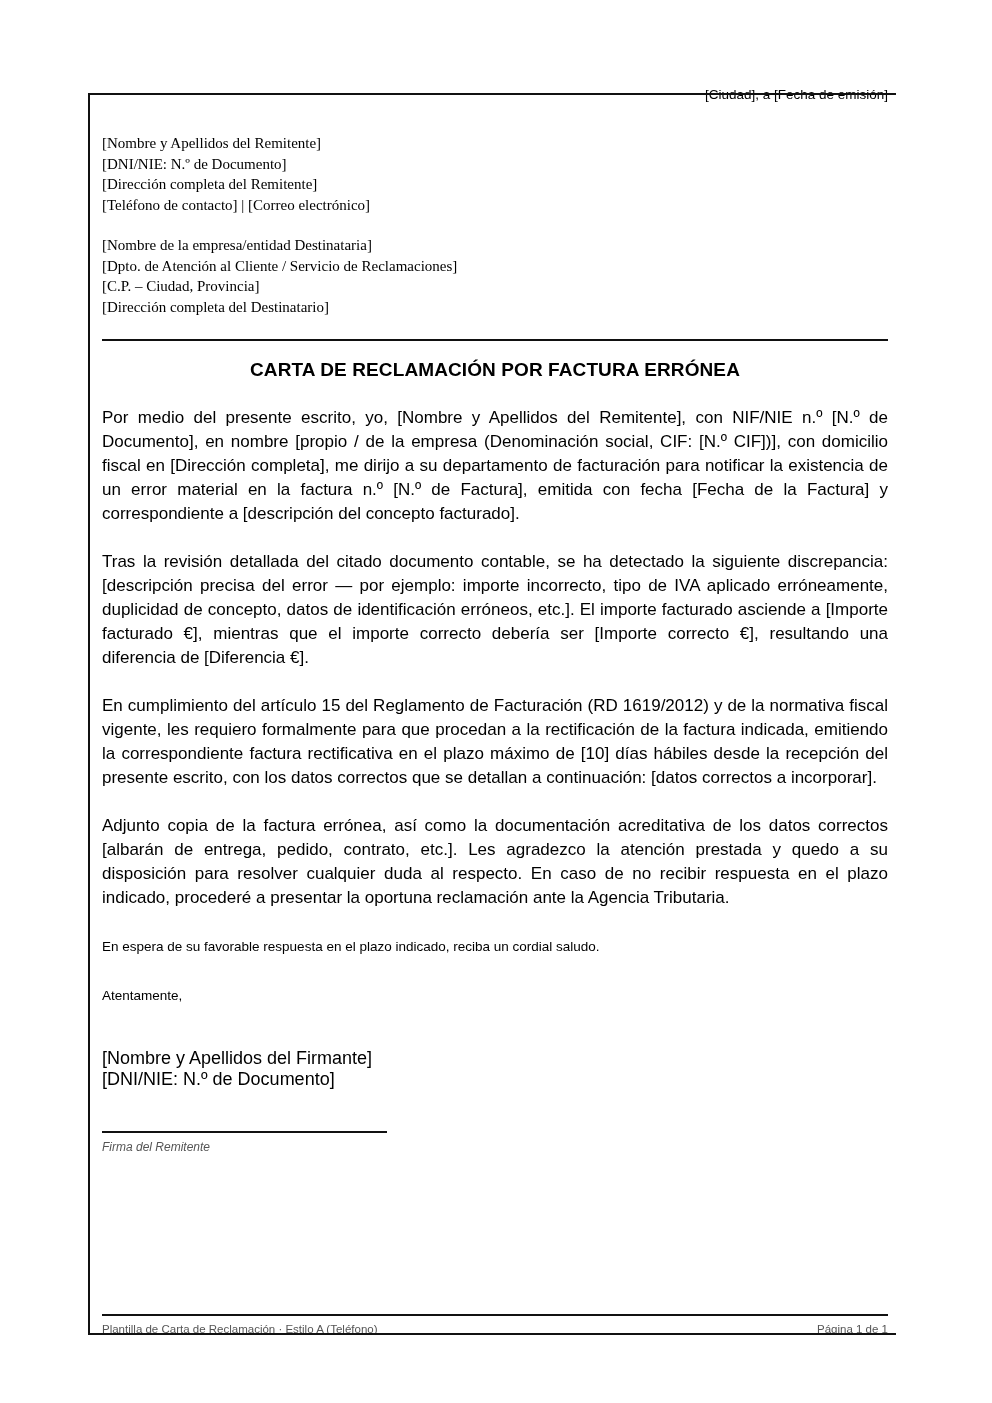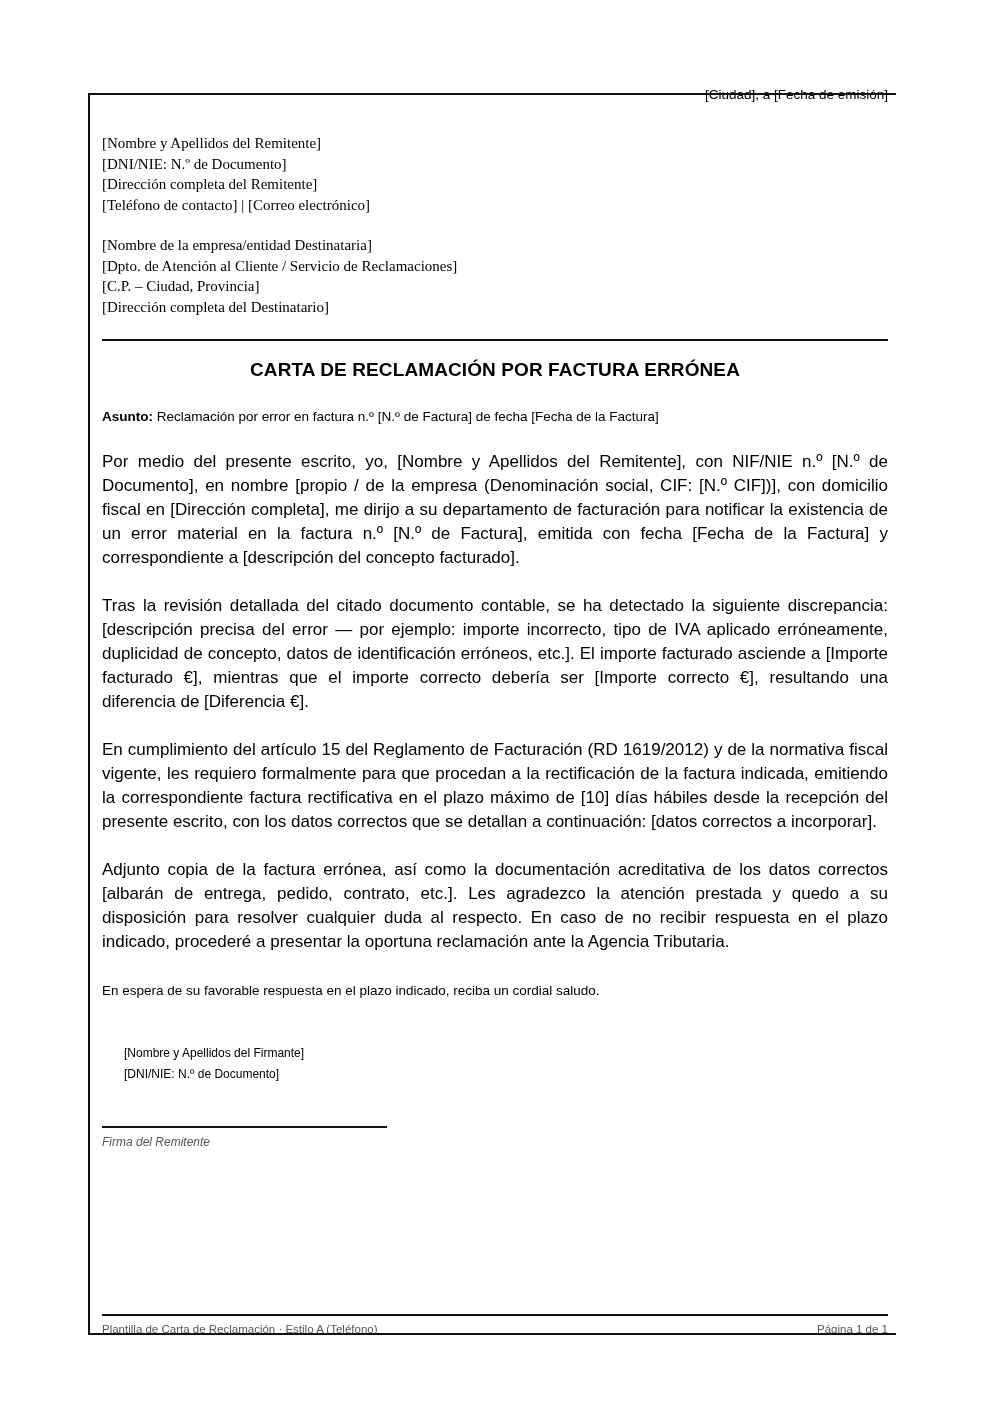--- a/index.html
+++ b/index.html
@@ -99,23 +99,22 @@
   p.plain-par {
     font-size: 13.5px;
     line-height: 24px;
     text-align: left;
     margin: 25px 0 0 0;
   }
 
   .sign-gap { height: 40px; }
 
   .signer {
-    font-size: 12px;
+    font-size: 18px;
     line-height: 20.5px;
-    margin-left: 22px;
   }
   .signer .line { white-space: nowrap; }
 
   .sig-line {
     margin-top: 42px;
     width: 285px;
     border-top: 2px solid #111111;
   }
 
   .sig-caption {
@@ -172,31 +171,28 @@
       <div class="line">[Nombre de la empresa/entidad Destinataria]</div>
       <div class="line">[Dpto. de Atención al Cliente / Servicio de Reclamaciones]</div>
       <div class="line">[C.P. – Ciudad, Provincia]</div>
       <div class="line">[Dirección completa del Destinatario]</div>
     </div>
 
     <hr class="rule">
 
     <h1 class="doc-title">CARTA DE RECLAMACIÓN POR FACTURA ERRÓNEA</h1>
 
-    <div class="subject">
-      <span class="lbl">Asunto:</span>
-      <span>Reclamación por error en factura n.º [N.º de Factura] de fecha [Fecha de la Factura]</span>
-    </div>
 
     <p class="body-par">Por medio del presente escrito, yo, [Nombre y Apellidos del Remitente], con NIF/NIE n.º [N.º de Documento], en nombre [propio / de la empresa (Denominación social, CIF: [N.º CIF])], con domicilio fiscal en [Dirección completa], me dirijo a su departamento de facturación para notificar la existencia de un error material en la factura n.º [N.º de Factura], emitida con fecha [Fecha de la Factura] y correspondiente a [descripción del concepto facturado].</p>
     <p class="body-par">Tras la revisión detallada del citado documento contable, se ha detectado la siguiente discrepancia: [descripción precisa del error — por ejemplo: importe incorrecto, tipo de IVA aplicado erróneamente, duplicidad de concepto, datos de identificación erróneos, etc.]. El importe facturado asciende a [Importe facturado €], mientras que el importe correcto debería ser [Importe correcto €], resultando una diferencia de [Diferencia €].</p>
     <p class="body-par">En cumplimiento del artículo 15 del Reglamento de Facturación (RD 1619/2012) y de la normativa fiscal vigente, les requiero formalmente para que procedan a la rectificación de la factura indicada, emitiendo la correspondiente factura rectificativa en el plazo máximo de [10] días hábiles desde la recepción del presente escrito, con los datos correctos que se detallan a continuación: [datos correctos a incorporar].</p>
     <p class="body-par">Adjunto copia de la factura errónea, así como la documentación acreditativa de los datos correctos [albarán de entrega, pedido, contrato, etc.]. Les agradezco la atención prestada y quedo a su disposición para resolver cualquier duda al respecto. En caso de no recibir respuesta en el plazo indicado, procederé a presentar la oportuna reclamación ante la Agencia Tributaria.</p>
 
     <p class="plain-par">En espera de su favorable respuesta en el plazo indicado, reciba un cordial saludo.</p>
+    <p class="plain-par">Atentamente,</p>
 
     <div class="sign-gap"></div>
 
     <div class="signer">
       <div class="line">[Nombre y Apellidos del Firmante]</div>
       <div class="line">[DNI/NIE: N.º de Documento]</div>
     </div>
 
     <div class="sig-line"></div>
     <div class="sig-caption">Firma del Remitente</div>

